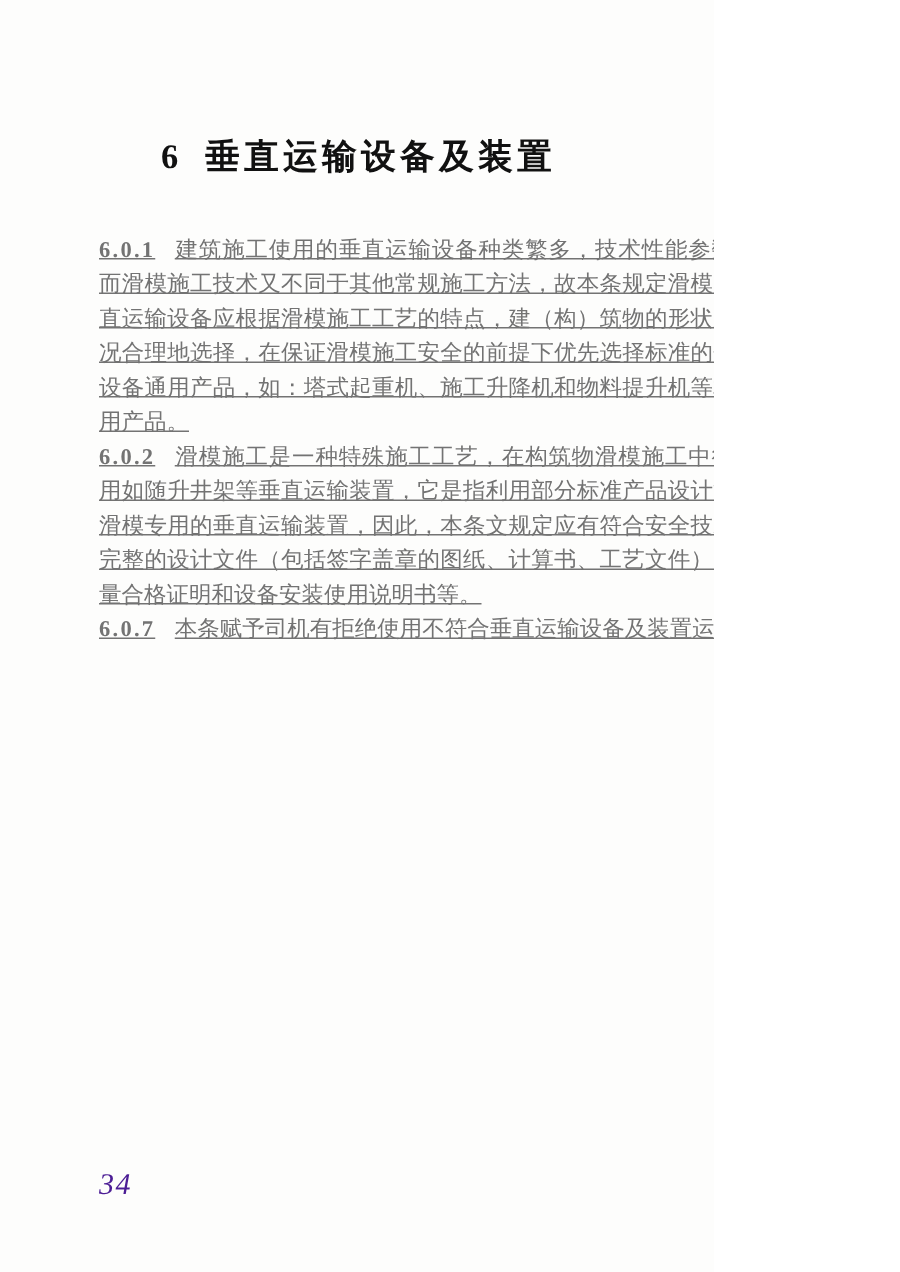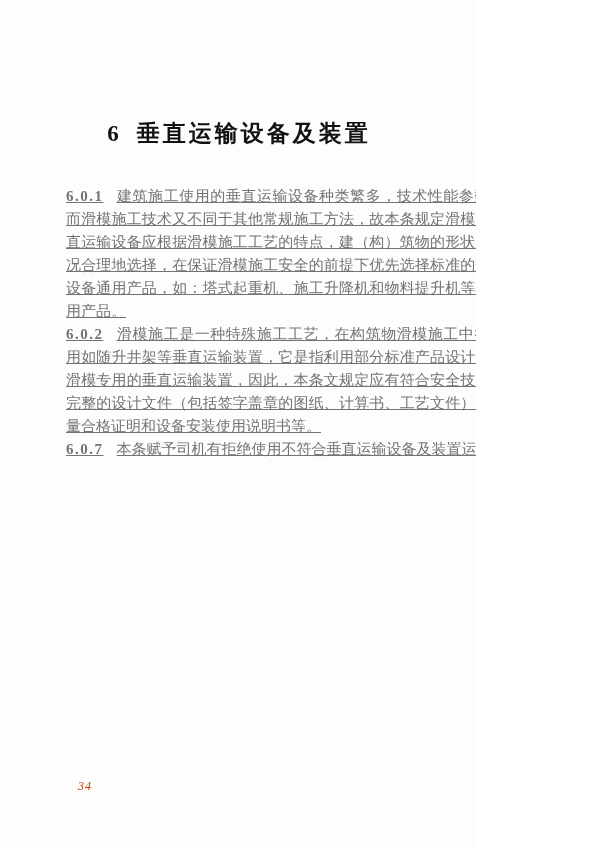--- a/index.html
+++ b/index.html
@@ -8,21 +8,21 @@
     background: #ffffff;
   }
   .page {
     position: relative;
     width: 476px;
     height: 848px;
     box-sizing: border-box;
     background: #fdfdfc;
     color: #1e1e1e;
     font-family: "Liberation Serif", "DejaVu Serif", serif;
-    padding: 117px 64px 0 66px;
+    padding: 88px 64px 0 66px;
     overflow: hidden;
   }
   .chapter-title {
     margin: 0 0 34px 0;
     text-align: center;
     font-size: 23px;
     font-weight: bold;
     line-height: 34px;
     letter-spacing: 3px;
     color: #111;
@@ -45,25 +45,25 @@
   }
   .clause .clause-num {
     font-weight: bold;
     font-family: "Liberation Serif", "DejaVu Serif", serif;
     letter-spacing: 1.5px;
     margin-right: 13px;
     white-space: nowrap;
   }
   .page-number {
     position: absolute;
-    left: 78px;
+    left: 66px;
     top: 779px;
-    font-size: 12px;
+    font-size: 20px;
     font-style: italic;
-    color: #c2410c;
+    color: #4c1d95;
     letter-spacing: 1px;
   }
 </style>
 </head>
 <body>
 
 <div class="page">
 
   <h1 class="chapter-title">
     <span class="chapter-num">6</span><span>垂直运输设备及装置</span>

